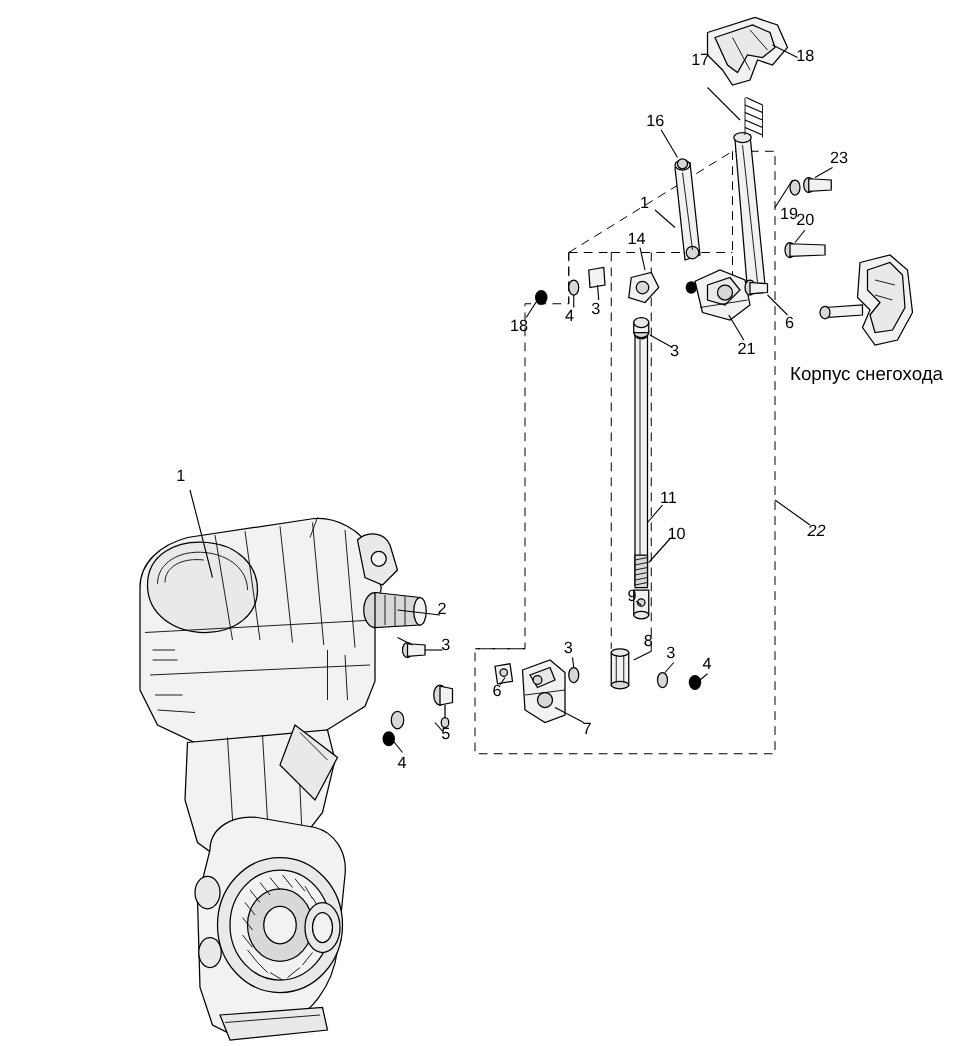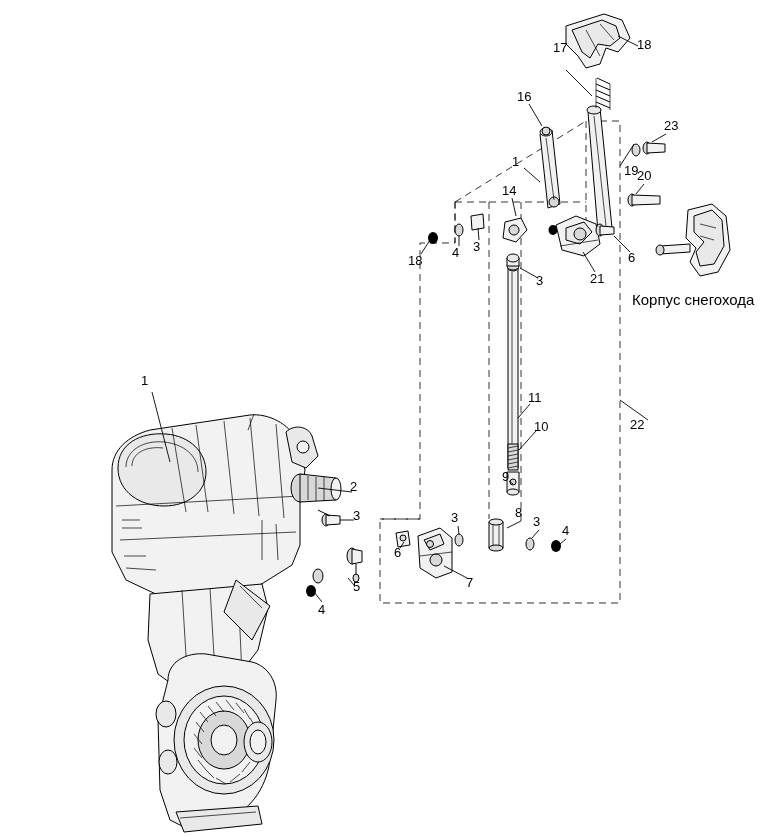--- a/index.html
+++ b/index.html
@@ -334,21 +334,21 @@
   <div class="callout" style="left:353px; top:580px;">5</div>
   <div class="callout" style="left:394px; top:546px;">6</div>
   <div class="callout" style="left:451px; top:511px;">3</div>
   <div class="callout" style="left:466px; top:576px;">7</div>
   <div class="callout" style="left:515px; top:506px;">8</div>
   <div class="callout" style="left:533px; top:515px;">3</div>
   <div class="callout" style="left:562px; top:524px;">4</div>
   <div class="callout" style="left:502px; top:470px;">9</div>
   <div class="callout" style="left:534px; top:420px;">10</div>
   <div class="callout" style="left:528px; top:391px;">11</div>
-  <div class="callout" style="left:630px; top:418px;">22</div>
+  <div class="callout" style="left:646px; top:418px;font-style:italic;">22</div>
   <div class="callout" style="left:408px; top:254px;">18</div>
   <div class="callout" style="left:452px; top:246px;">4</div>
   <div class="callout" style="left:473px; top:240px;">3</div>
   <div class="callout" style="left:536px; top:274px;">3</div>
   <div class="callout" style="left:590px; top:272px;">21</div>
   <div class="callout" style="left:628px; top:251px;">6</div>
   <div class="callout" style="left:502px; top:184px;">14</div>
   <div class="callout" style="left:512px; top:155px;">1</div>
   <div class="callout" style="left:517px; top:90px;">16</div>
   <div class="callout" style="left:553px; top:41px;">17</div>

